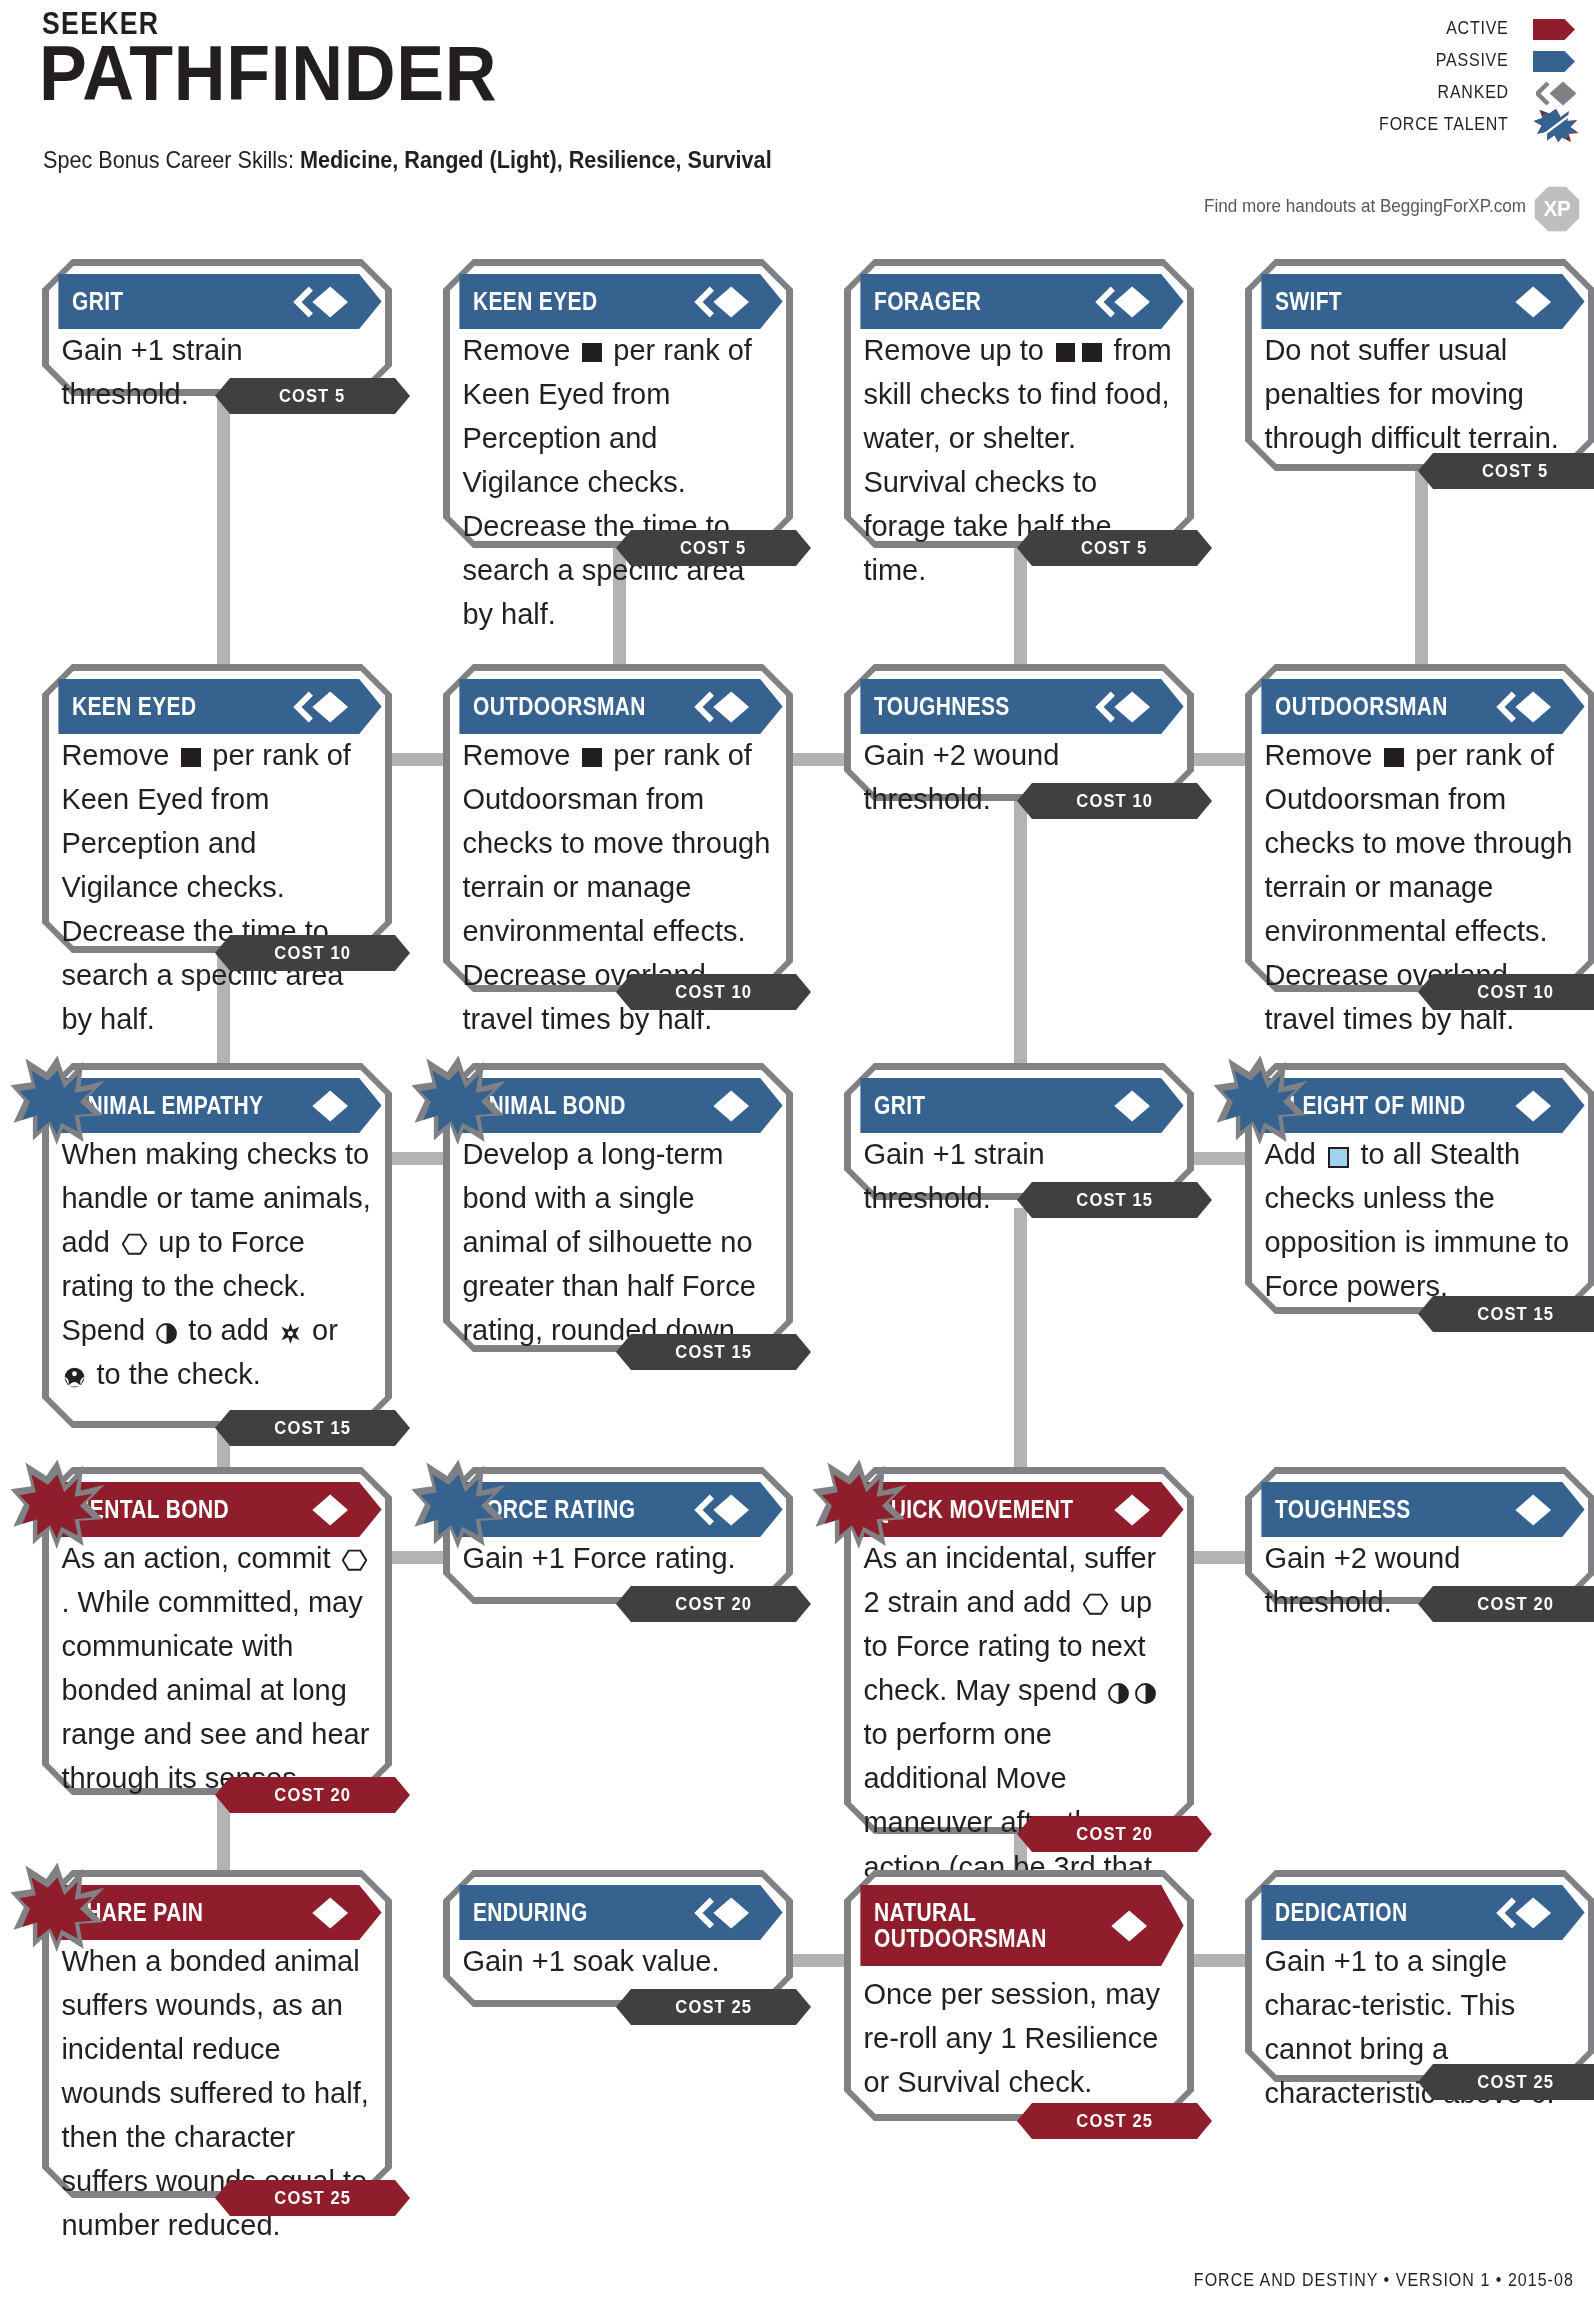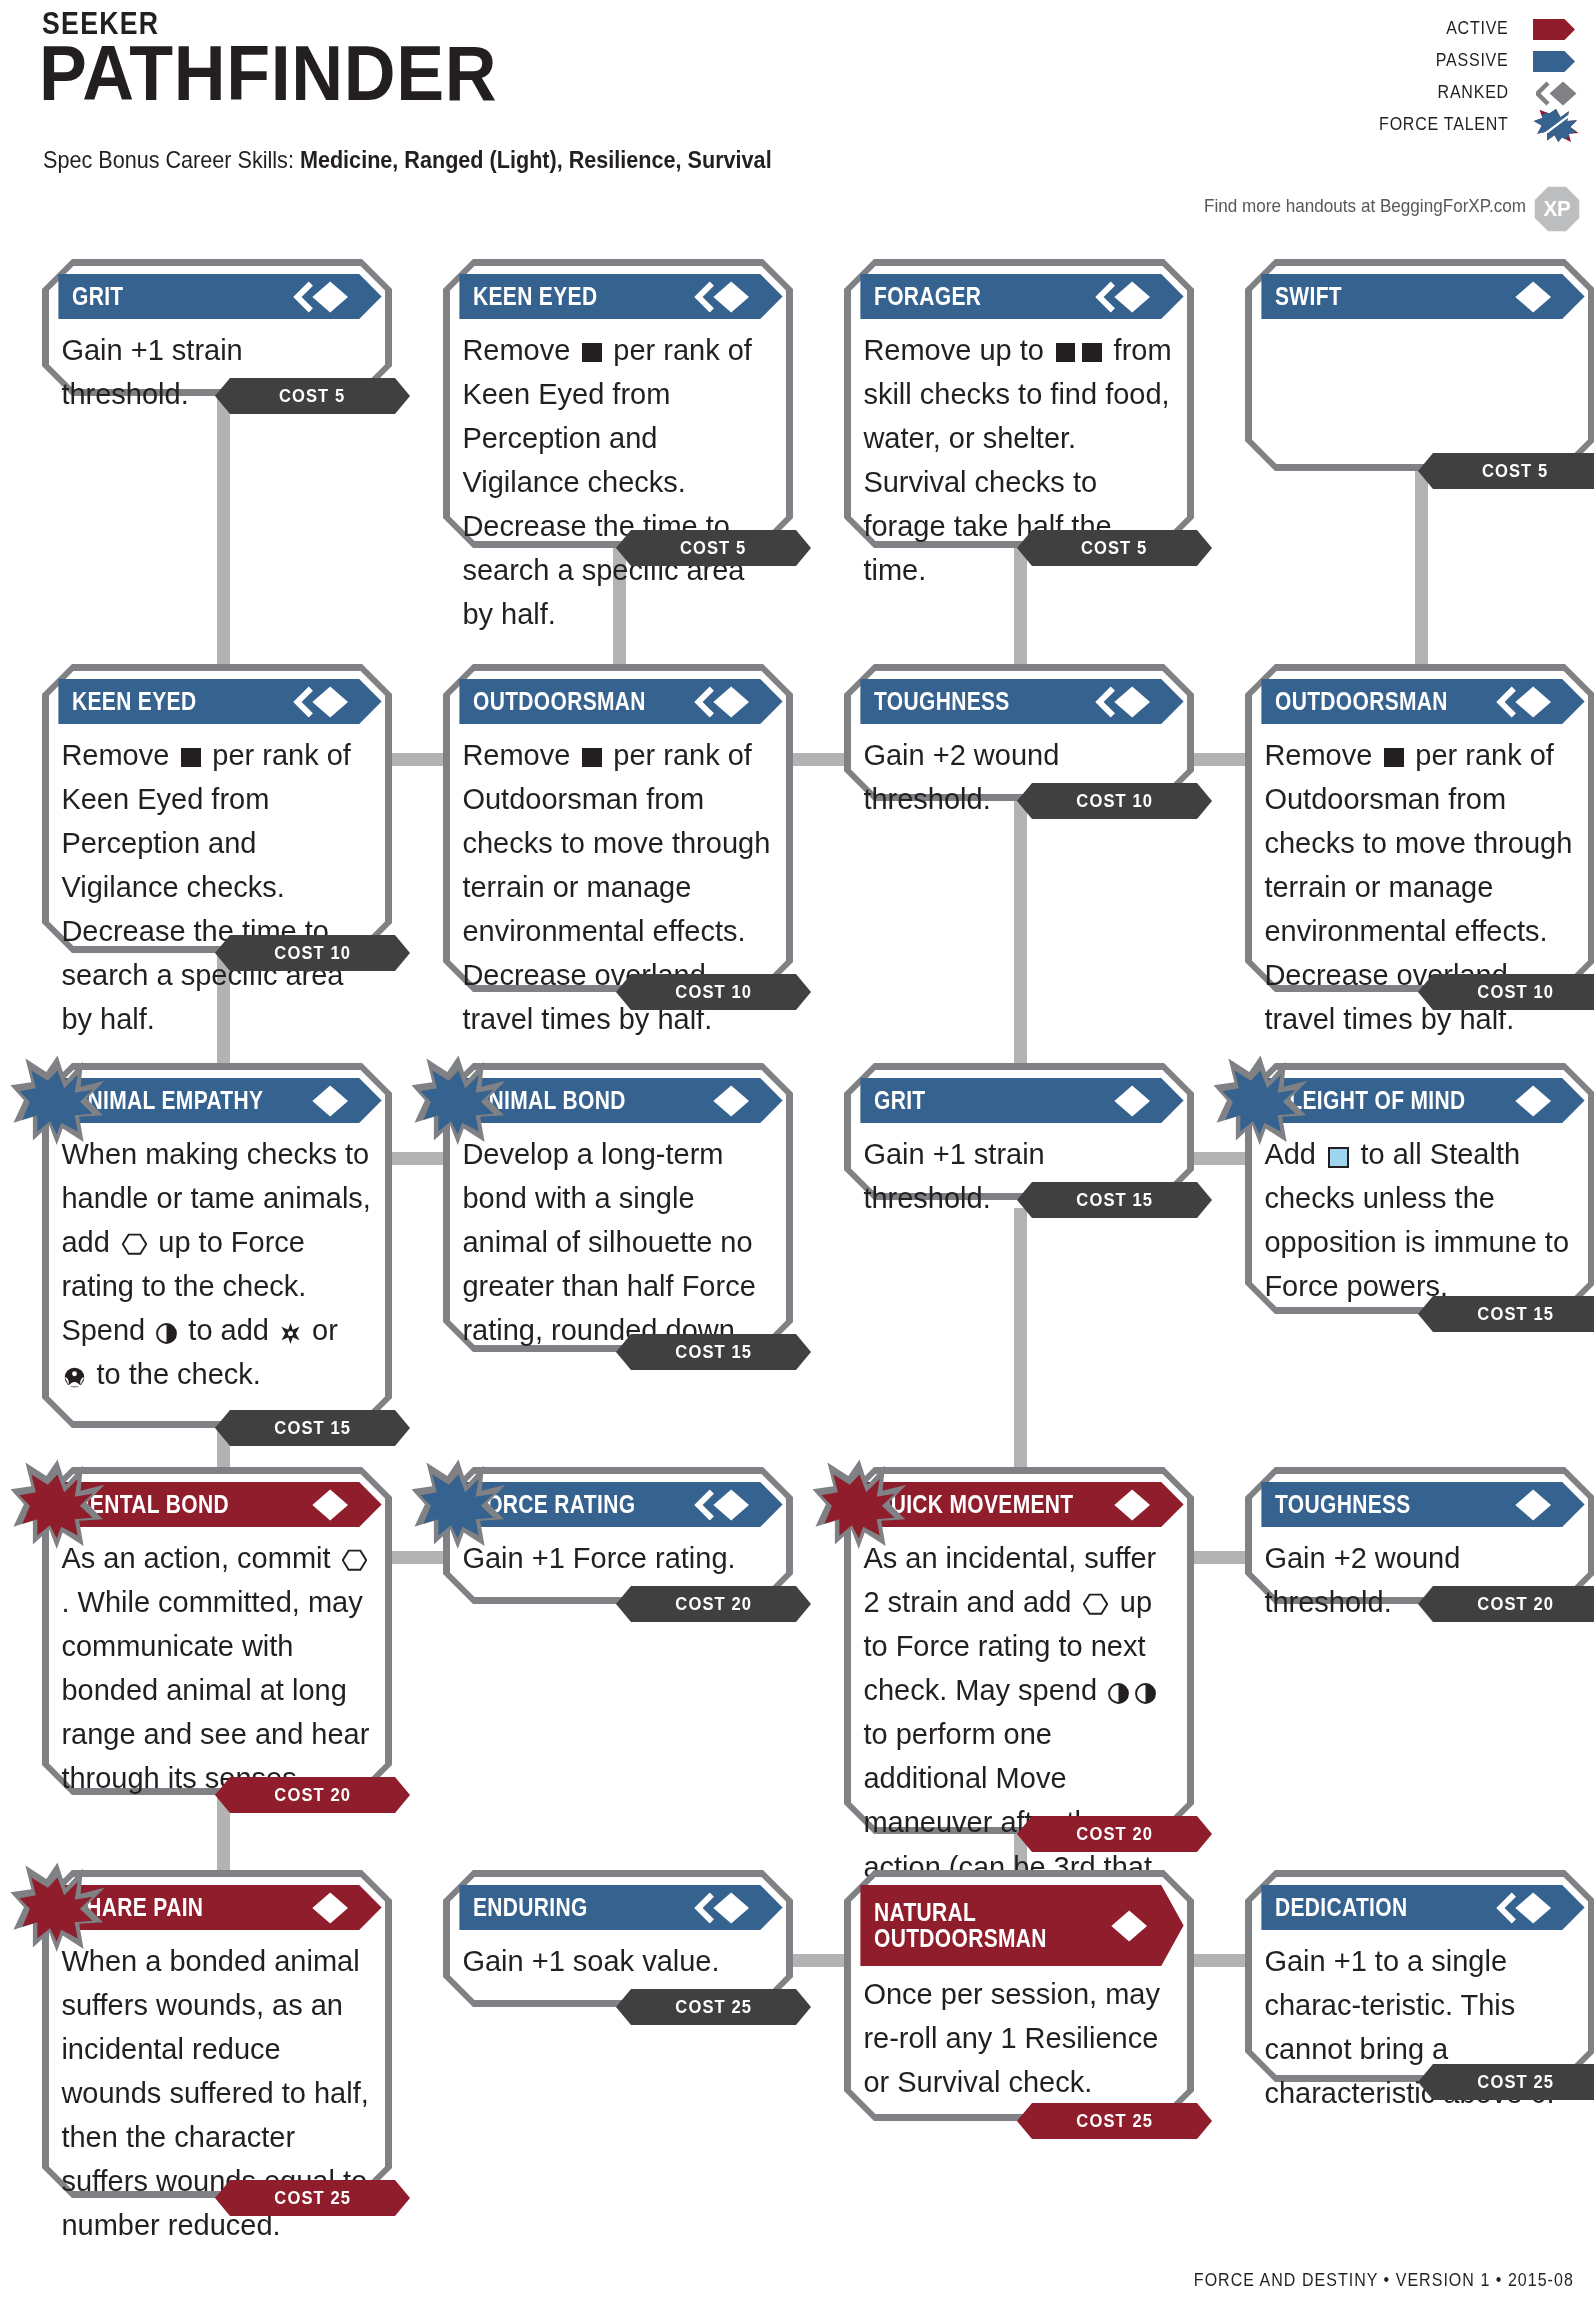--- a/index.html
+++ b/index.html
@@ -83,21 +83,21 @@
                       30px 100%, 0 calc(100% - 30px));
   }
   .card .inner{
     position:absolute; left:6.7px; top:6.7px; right:6.7px; bottom:6.7px;
     background:#ffffff;
     clip-path:polygon(0 25px, 25px 0, calc(100% - 25px) 0, 100% 25px,
                       100% calc(100% - 25px), calc(100% - 25px) 100%,
                       25px 100%, 0 calc(100% - 25px));
   }
   .card .header{
-    position:absolute; left:16.4px; top:15px; right:10.4px; height:45px;
+    position:absolute; left:16.4px; top:15px; right:10.4px; height:55px;
     background:#35628f; z-index:4;
     clip-path:polygon(0 0, calc(100% - 22.4px) 0, 100% 50%, calc(100% - 22.4px) 100%, 0 100%);
     display:flex; align-items:center;
   }
   .card.two-line .header{ height:81px; }
   .card.active .header{ background:#8f1d2c; }
   .card .header .name{
     color:#ffffff; font-weight:bold; font-size:25px; letter-spacing:0.4px;
     margin-left:13.4px; transform:scaleX(0.84); transform-origin:left center;
     line-height:1.02; white-space:pre-line;
@@ -282,20 +282,21 @@
 
     <div class="card passive" style="left:1245px; top:259px; width:350px; height:212px;">
       <div class="frame"></div>
       <div class="inner"></div>
       <div class="header">
         <div class="name">SWIFT</div>
         <svg class="tico" viewBox="0 0 78 48">
           <polygon points="50,3 74,24 50,45 26,24" fill="#ffffff"></polygon>
         </svg>
       </div>
+      <div class="body">Do not suffer usual penalties for moving through difficult terrain.</div>
       <div class="cost" style="left:173px; bottom:-18px; width:195px;">
         <span>COST 5</span>
       </div>
     </div>
 
     <div class="card passive" style="left:42px; top:664px; width:350px; height:289px;">
       <div class="frame"></div>
       <div class="inner"></div>
       <div class="header">
         <div class="name">KEEN EYED</div>

